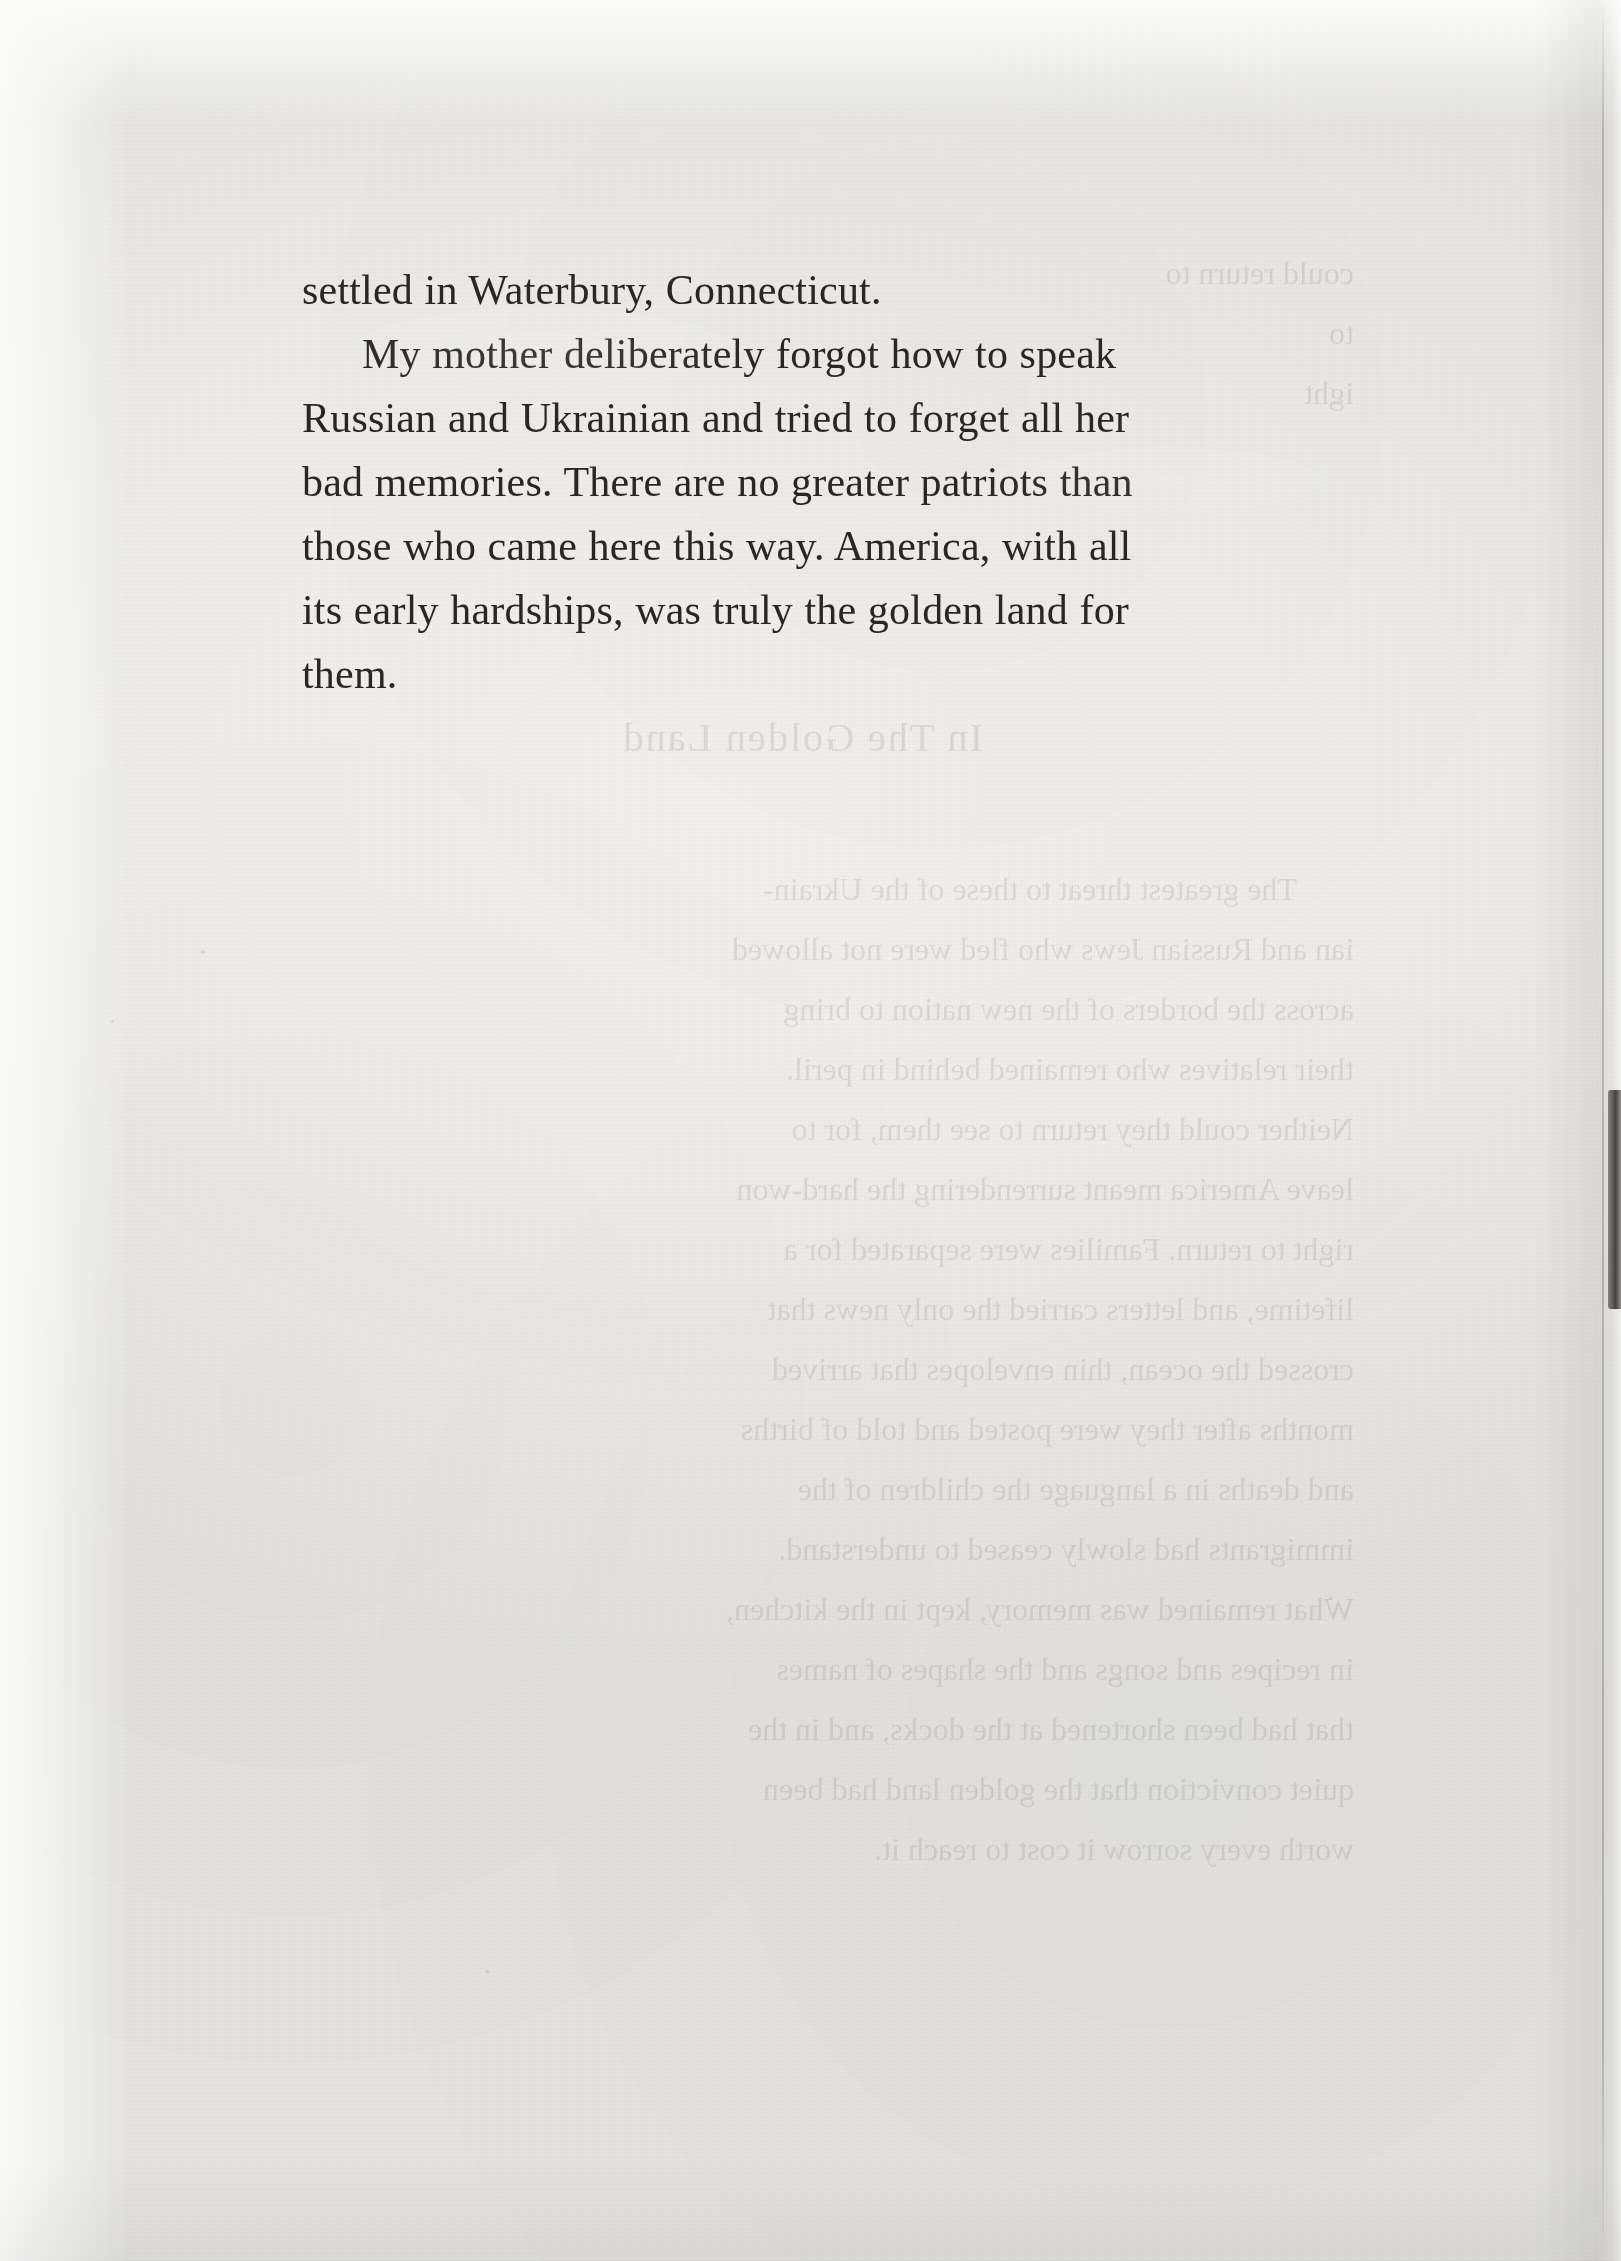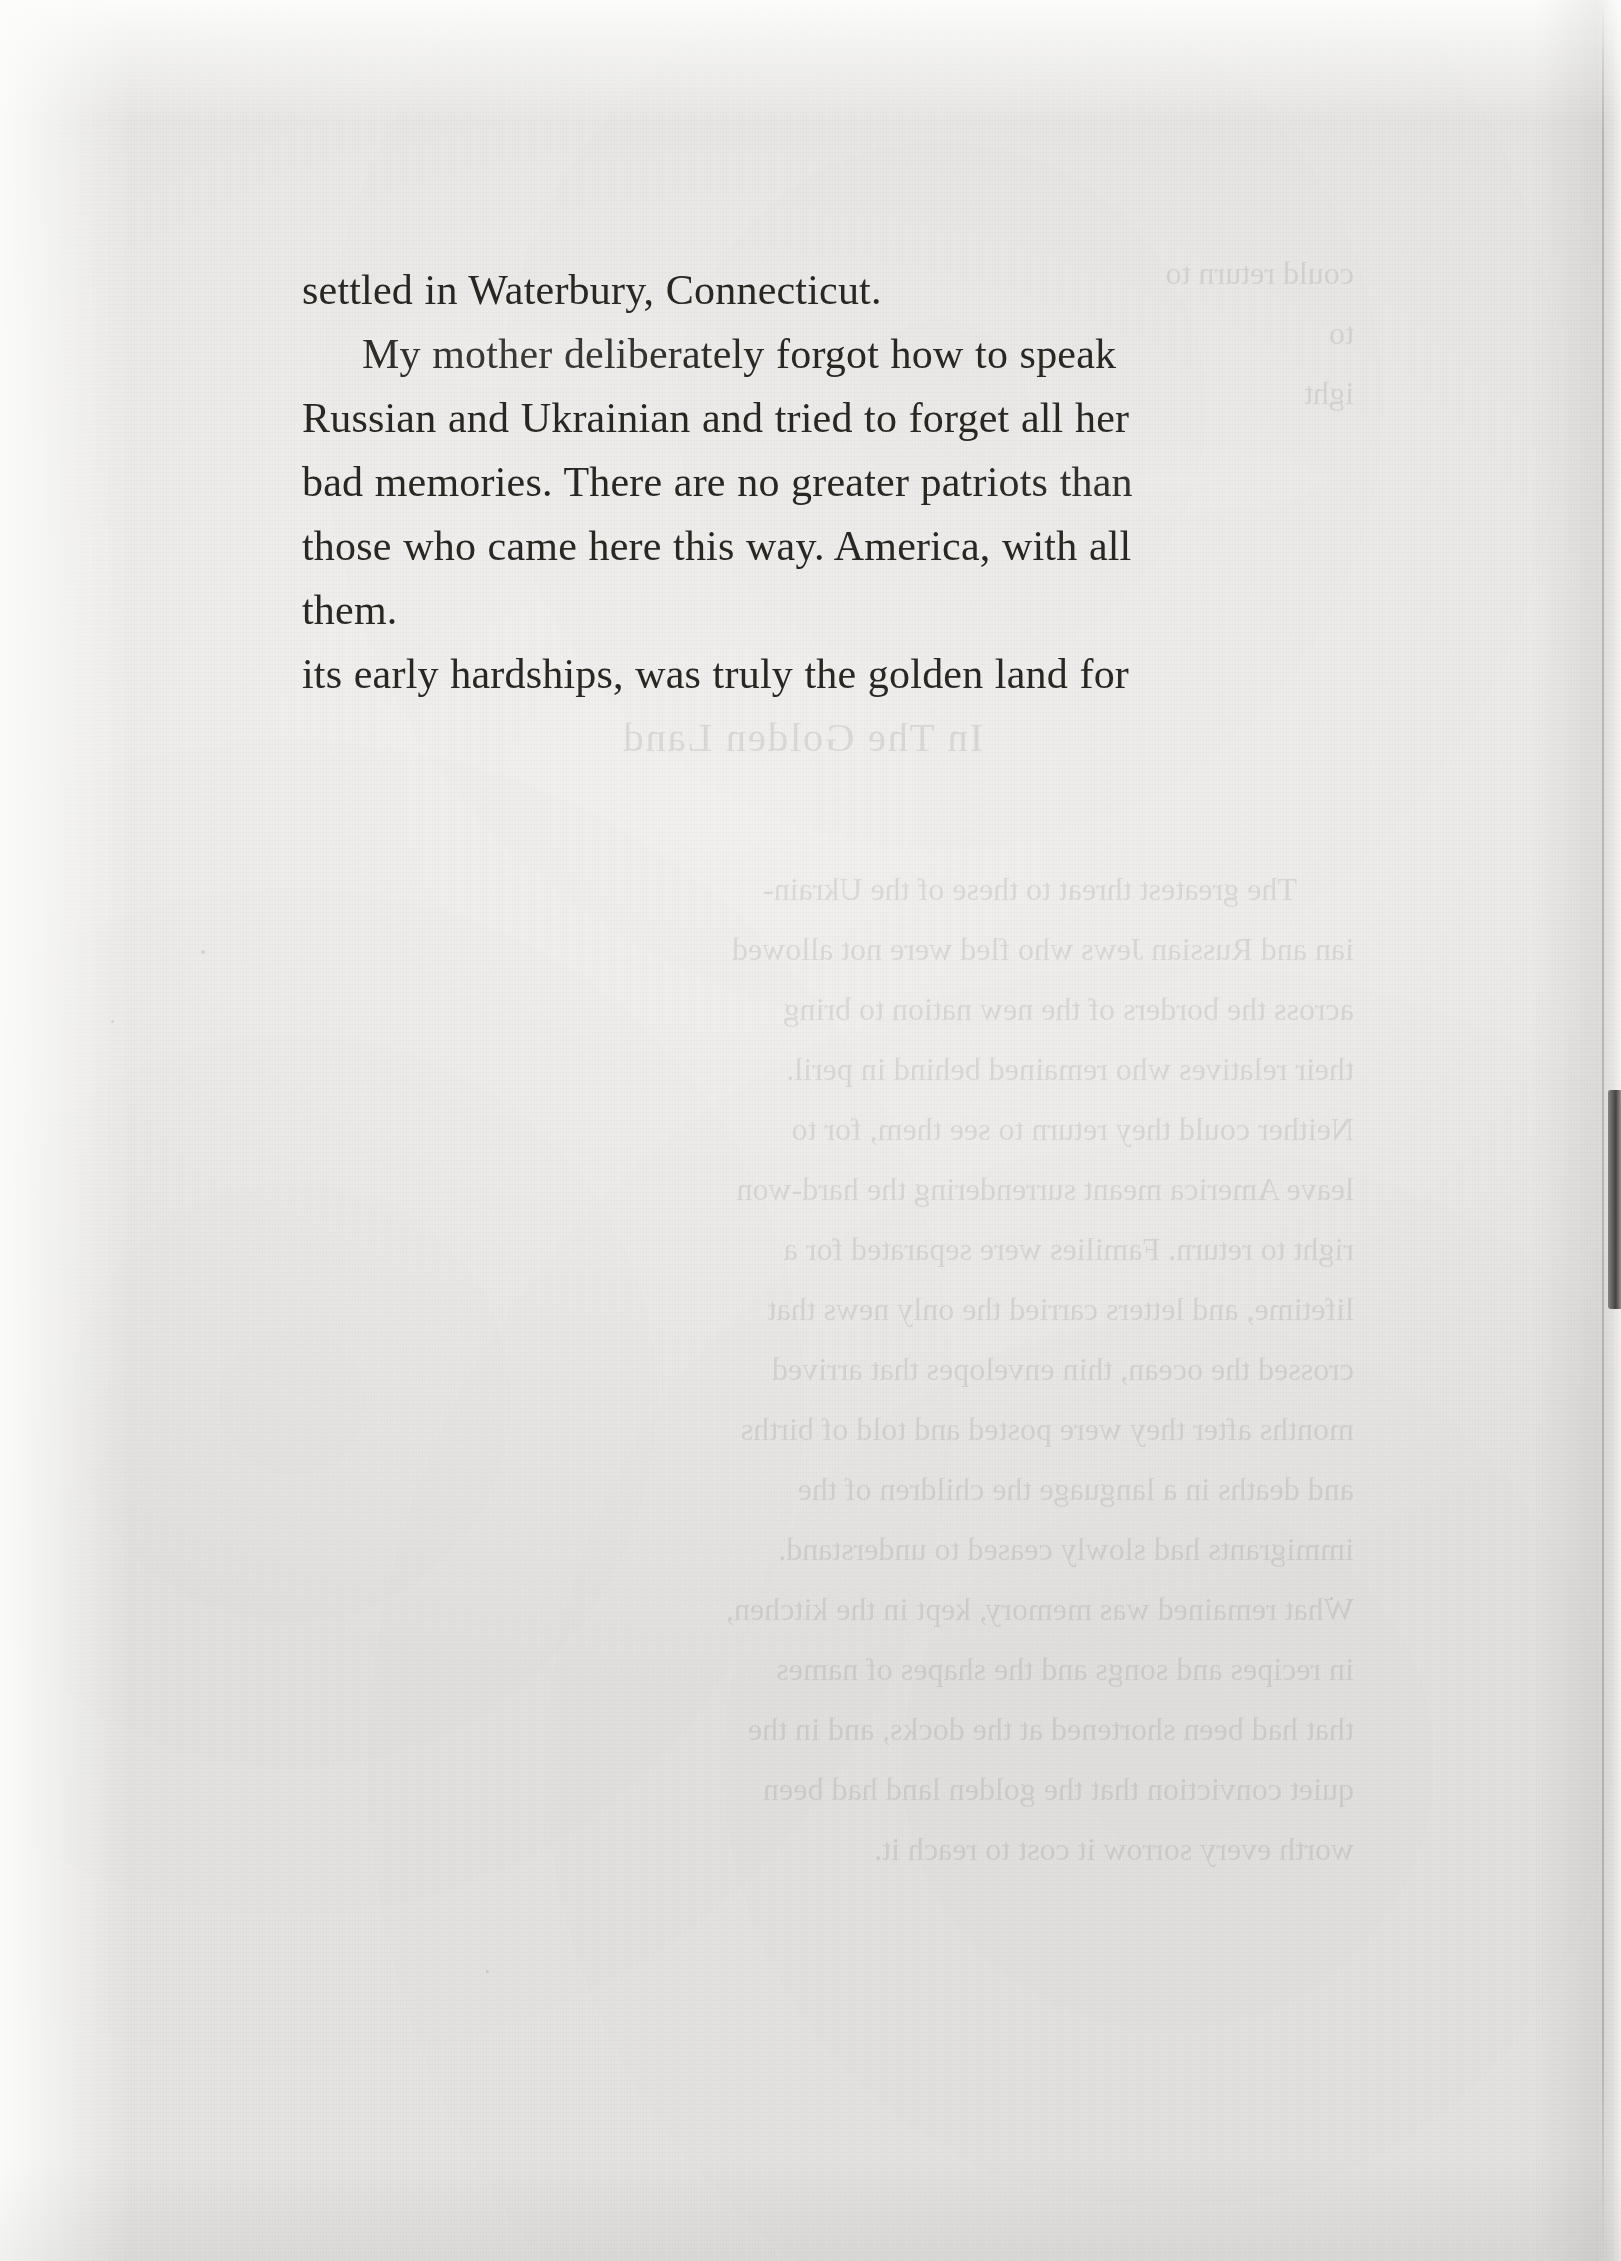--- a/index.html
+++ b/index.html
@@ -211,22 +211,22 @@
 
   <div id="text-block">
     <p class="para">
       <span class="line">settled in Waterbury, Connecticut.</span>
     </p>
     <p class="para">
       <span class="line" style="text-indent:60px; display:block;">My mother deliberately forgot how to speak</span>
       <span class="line">Russian and Ukrainian and tried to forget all her</span>
       <span class="line">bad memories. There are no greater patriots than</span>
       <span class="line">those who came here this way. America, with all</span>
+      <span class="line">its early hardships, was truly the golden land for</span>
       <span class="line">them.</span>
-      <span class="line">its early hardships, was truly the golden land for</span>
     </p>
   </div>
 
   <div id="ink-mottle"></div>
 
   <div class="speck" style="left:201px; top:950px; width:4px; height:4px;"></div>
   <div class="speck" style="left:111px; top:1020px; width:3.2px; height:3.2px;"></div>
   <div class="speck" style="left:1330px; top:1597px; width:3.2px; height:3.2px;"></div>
   <div class="speck" style="left:486px; top:1970px; width:3.2px; height:3.2px;"></div>
 

